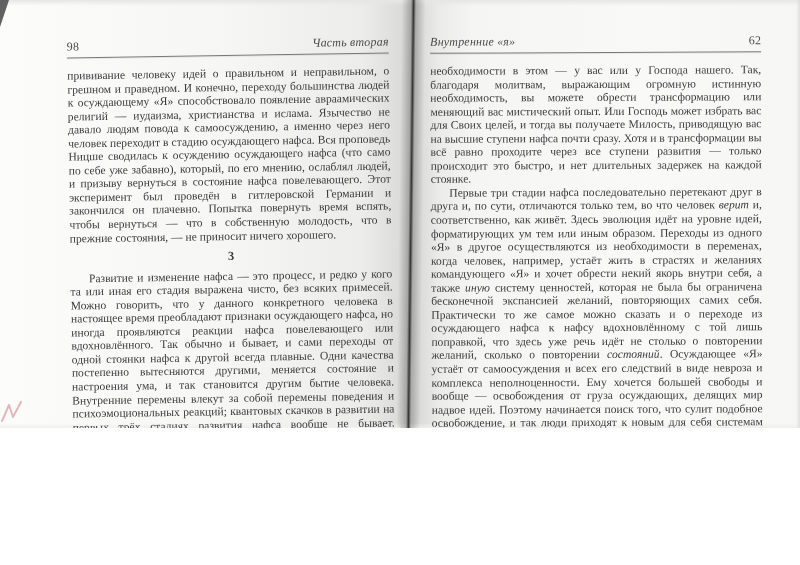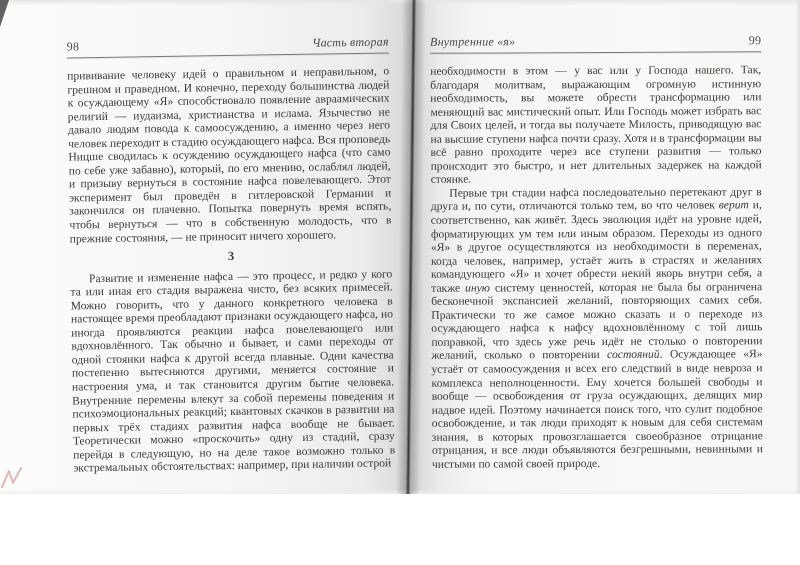--- a/index.html
+++ b/index.html
@@ -1,18 +1,18 @@
 <!DOCTYPE html>
 <html><head>
 <meta charset="utf-8">
 <style>
   html, body { margin: 0; padding: 0; background: #ffffff; }
   .photo {
     position: relative;
-    width: 800px; height: 494px;
+    width: 800px; height: 428px;
     overflow: hidden;
     background: #eab308;
     font-family: "Liberation Serif", "DejaVu Serif", serif;
   }
   
   .shade-left {
     position: absolute; top: 0; bottom: 0; left: 0; width: 412px;
     background: linear-gradient(to right, #fcfcfb 0%, #f6f6f4 55%, #ececea 88%, #d8d8d6 99%);
   }
   .shade-right {
@@ -86,21 +86,21 @@
     <div class="page-body">
         <p class="noindent"><span>прививание человеку идей о правильном и неправильном, о грешном и праведном. И конечно, переходу большинства людей к осуждающему «Я» способствовало появление авраамических религий — иудаизма, христианства и ислама. Язычество не давало людям повода к самоосуждению, а именно через него человек переходит в стадию осуждающего нафса. Вся проповедь Ницше сводилась к осуждению осуждающего нафса (что само по себе уже забавно), который, по его мнению, ослаблял людей, и призыву вернуться в состояние нафса повелевающего. Этот эксперимент был проведён в гитлеровской Германии и закончился он плачевно. Попытка повернуть время вспять, чтобы вернуться — что в собственную молодость, что в прежние состояния, — не приносит ничего хорошего.</span></p>
         <div class="section-number">3</div>
         <p class="indent"><span>Развитие и изменение нафса — это процесс, и редко у кого та или иная его стадия выражена чисто, без всяких примесей. Можно говорить, что у данного конкретного человека в настоящее время преобладают признаки осуждающего нафса, но иногда проявляются реакции нафса повелевающего или вдохновлённого. Так обычно и бывает, и сами переходы от одной стоянки нафса к другой всегда плавные. Одни качества постепенно вытесняются другими, меняется состояние и настроения ума, и так становится другим бытие человека. Внутренние перемены влекут за собой перемены поведения и психоэмоциональных реакций; квантовых скачков в развитии на первых трёх стадиях развития нафса вообще не бывает. Теоретически можно «проскочить» одну из стадий, сразу перейдя в следующую, но на деле такое возможно только в экстремальных обстоятельствах: например, при наличии острой</span></p>
       </div>
   </div>
 
   <div class="page page-right">
     <div class="page-header">
       <span class="running-title">Внутренние «я»</span>
-      <span class="page-number">99</span>
+      <span class="page-number">62</span>
     </div>
     <div class="header-rule"></div>
     <div class="page-body">
         <p class="noindent"><span>необходимости в этом — у вас или у Господа нашего. Так, благодаря молитвам, выражающим огромную истинную необходимость, вы можете обрести трансформацию или меняющий вас мистический опыт. Или Господь может избрать вас для Своих целей, и тогда вы получаете Милость, приводящую вас на высшие ступени нафса почти сразу. Хотя и в трансформации вы всё равно проходите через все ступени развития — только происходит это быстро, и нет длительных задержек на каждой стоянке.</span></p>
         <p class="indent"><span>Первые три стадии нафса последовательно перетекают друг в друга и, по сути, отличаются только тем, во что человек </span><i>верит</i><span> и, соответственно, как живёт. Здесь эволюция идёт на уровне идей, форматирующих ум тем или иным образом. Переходы из одного «Я» в другое осуществляются из необходимости в переменах, когда человек, например, устаёт жить в страстях и желаниях командующего «Я» и хочет обрести некий якорь внутри себя, а также </span><i>иную</i><span> систему ценностей, которая не была бы ограничена бесконечной экспансией желаний, повторяющих самих себя. Практически то же самое можно сказать и о переходе из осуждающего нафса к нафсу вдохновлённому с той лишь поправкой, что здесь уже речь идёт не столько о повторении желаний, сколько о повторении </span><i>состояний</i><span>. Осуждающее «Я» устаёт от самоосуждения и всех его следствий в виде невроза и комплекса неполноценности. Ему хочется большей свободы и вообще — освобождения от груза осуждающих, делящих мир надвое идей. Поэтому начинается поиск того, что сулит подобное освобождение, и так люди приходят к новым для себя системам знания, в которых провозглашается своеобразное отрицание отрицания, и все люди объявляются безгрешными, невинными и чистыми по самой своей природе.</span></p>
       </div>
   </div>
 
   <svg class="watermark-svg" width="30" height="24" viewBox="0 0 30 24">
     <path d="M2,22 L9,6 L13,18 L21,3" fill="none" stroke-width="2" stroke-linecap="round" stroke-linejoin="round" stroke="#c9626e"></path>

